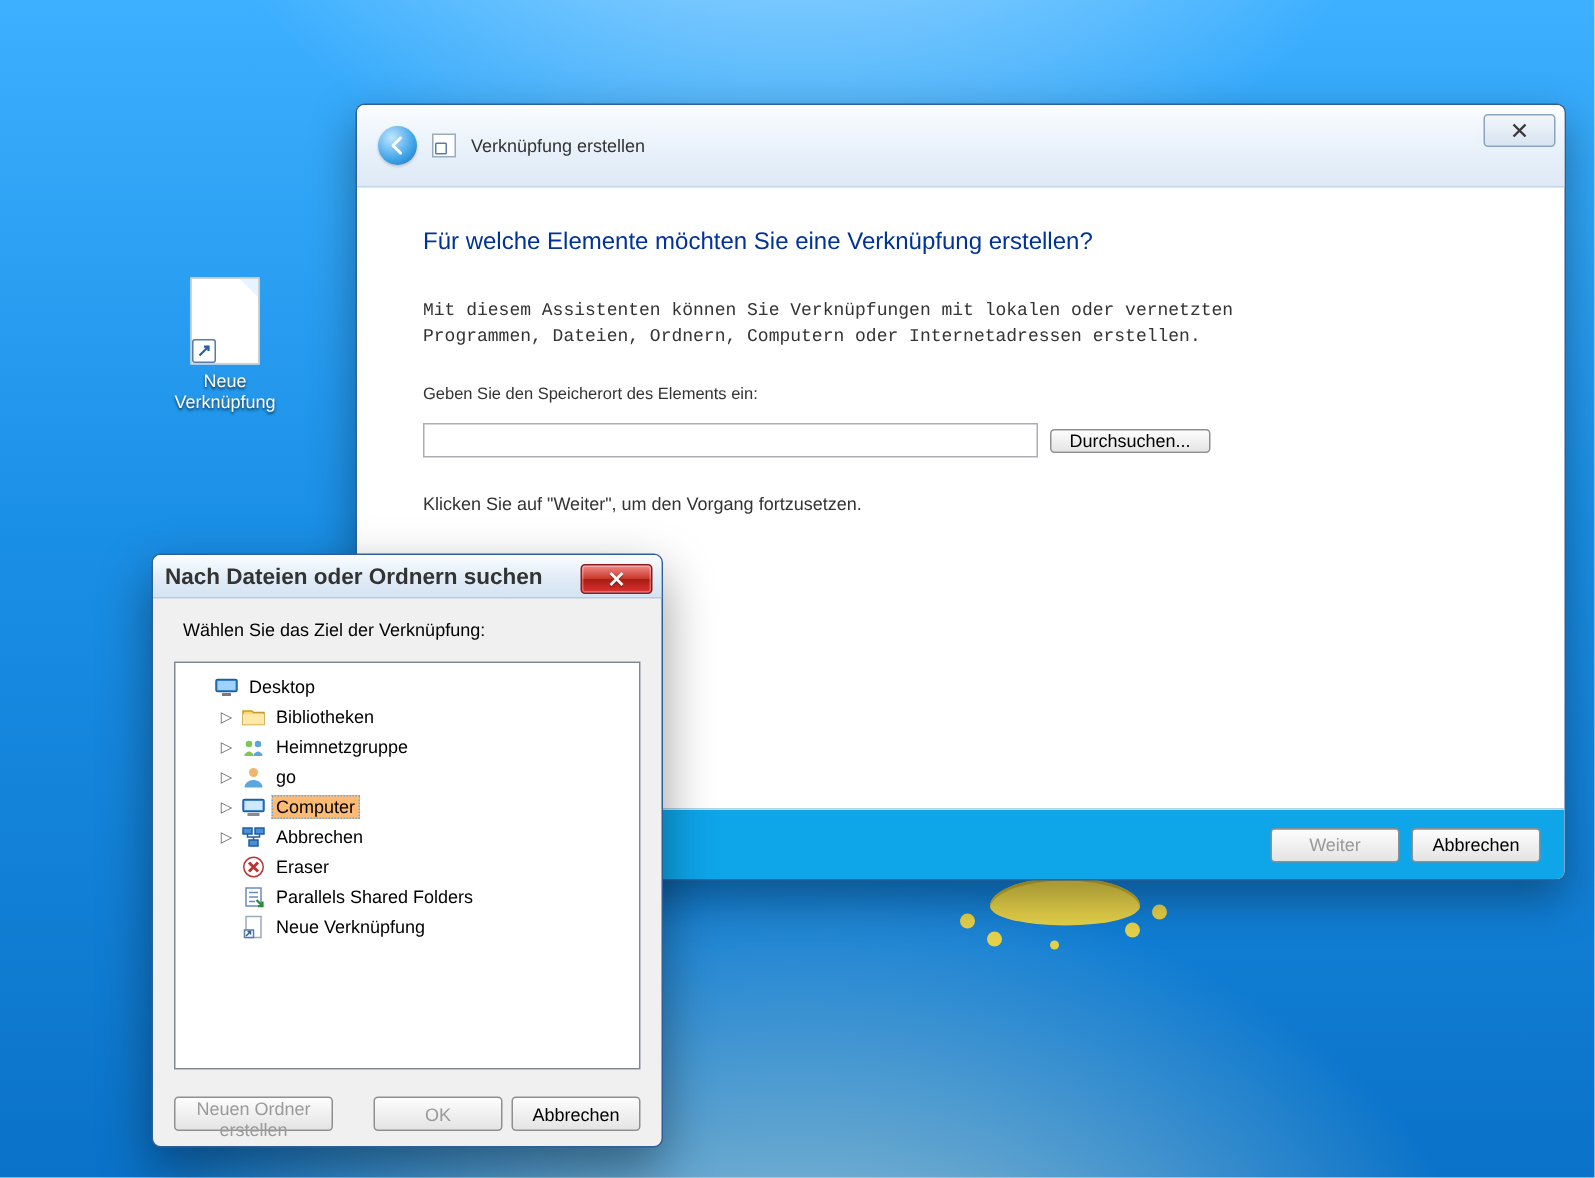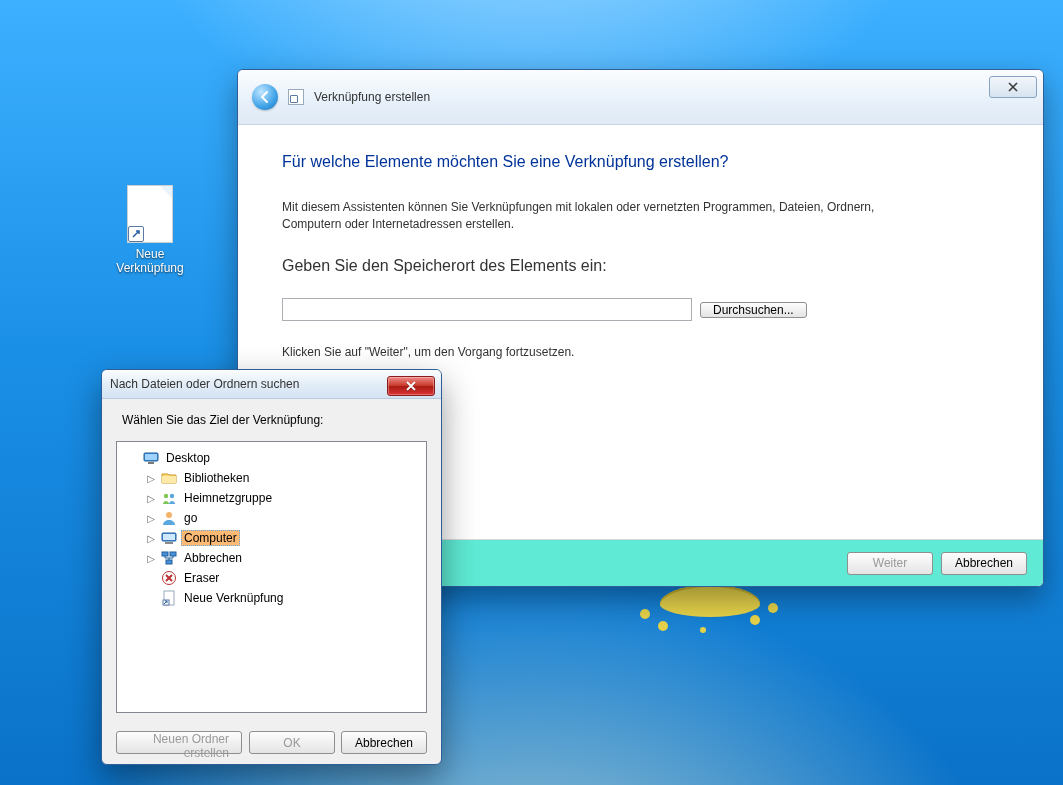--- a/index.html
+++ b/index.html
@@ -37,54 +37,54 @@
   .back-btn{width:26px;height:26px;border-radius:50%;background:radial-gradient(circle at 35% 30%,#bfe6ff,#3fa3e8 60%,#1c6fb4);box-shadow:0 1px 2px rgba(0,0,0,0.2);display:flex;align-items:center;justify-content:center;cursor:pointer;}
   .back-btn svg{width:14px;height:14px;}
   .tb-smallicon{width:14px;height:14px;background:#fff;border:1px solid #9ab;position:relative;}
   .tb-smallicon::after{content:"";position:absolute;left:1px;bottom:1px;width:6px;height:6px;background:#fff;border:1px solid #5a7aa8;border-radius:1px;}
   .titlebar .title{font-size:12px;color:#333;}
   .titlebar .close{position:absolute;right:6px;top:6px;width:46px;height:20px;background:linear-gradient(#f2f6fb,#d7e4f0);border:1px solid #8aa3c1;border-radius:3px;display:flex;align-items:center;justify-content:center;cursor:pointer;}
   .titlebar .close svg{width:10px;height:10px;}
 
   .wizard .body{flex:1;padding:28px 44px 10px 44px;color:#333;}
   .wizard h1{font-size:16px;font-weight:400;color:#003399;margin:0 0 28px 0;}
-  .wizard .para{font-size:12px;line-height:17px;margin-bottom:24px;max-width:620px;}
-  .wizard .lbl{font-size:16px;margin-bottom:23px;}
+  .wizard .para{font-size:12px;line-height:17px;margin-bottom:24px;max-width:620px;font-family:Liberation Mono, monospace;}
+  .wizard .lbl{font-size:11px;margin-bottom:13px;}
   .path-row{display:flex;align-items:center;gap:8px;}
   .path-row input{width:410px;height:23px;border:1px solid #abadb3;padding:2px 4px;font:inherit;box-sizing:border-box;}
   .btn{height:16px;padding:0 12px;font:inherit;background:linear-gradient(#fdfdfd,#e4e4e4);border:1px solid #8e8f8f;border-radius:3px;cursor:pointer;}
   .btn:disabled{color:#9a9a9a;cursor:default;}
   .wizard .hint{margin-top:24px;font-size:12px;}
 
-  .wizard .footer{height:46px;border-top:1px solid #d8d8d8;background:#5eead4;display:flex;align-items:center;justify-content:flex-end;padding:0 16px;gap:8px;}
+  .wizard .footer{height:46px;border-top:1px solid #d8d8d8;background:#0ea5e9;display:flex;align-items:center;justify-content:flex-end;padding:0 16px;gap:8px;}
   .footer .btn{width:86px;height:23px;}
 
   
   .browse{position:absolute;left:101px;top:369px;width:339px;height:394px;
     background:#f0f0f0;border:1px solid #2f5f99;border-radius:6px;box-shadow:0 14px 34px rgba(0,0,0,0.4);
     display:flex;flex-direction:column;overflow:hidden;}
   .browse .titlebar{height:28px;background:linear-gradient(#fbfdff,#e1ecf7 55%,#d5e3f2);border-bottom:1px solid #b8cadf;display:flex;align-items:center;padding:0 8px;}
-  .browse .titlebar .title{font-size:12px;color:#333;}
+  .browse .titlebar .title{font-size:15px;color:#333;font-weight:bold;}
   .browse .titlebar .close{margin-left:auto;width:46px;height:18px;border-radius:3px;border:1px solid #8c1b1b;background:linear-gradient(#f08a8a,#c83a2a 48%,#a81c14 52%,#d33 100%);display:flex;align-items:center;justify-content:center;cursor:pointer;box-shadow:0 0 0 1px rgba(255,255,255,0.3) inset;}
   .browse .titlebar .close svg{width:10px;height:10px;filter:drop-shadow(0 1px 0 rgba(0,0,0,0.3));}
   .browse .titlebar .close path{stroke:#fff;}
 
   .browse .content{flex:1;padding:14px 14px 8px 14px;display:flex;flex-direction:column;}
   .browse .prompt{font-size:12px;margin-bottom:14px;padding-left:6px;}
   .tree{flex:1;background:#fff;border:1px solid #828790;overflow:auto;padding:6px 4px;}
   .tree-item{display:flex;align-items:center;height:20px;font-size:12px;white-space:nowrap;cursor:default;}
   .tree-item .expander{width:12px;display:inline-flex;justify-content:center;color:#6b6b6b;font-size:10px;}
   .tree-item .expander.blank{visibility:hidden;}
   .tree-item .ico{width:16px;height:16px;margin:0 4px;display:inline-block;}
   .tree-item.selected .lbl-txt{background:#fdba74;border:1px dotted #6aa7e6;padding:0 2px;}
   .lbl-txt{padding:0 3px;}
 
   .browse .btns{display:flex;gap:6px;padding:10px 14px;justify-content:flex-end;align-items:center;}
   .browse .btns .btn{width:86px;height:23px;}
-  .browse .btns .btn.neu{width:126px;margin-right:auto;text-align:right;}
+  .browse .btns .btn.neu{width:106px;margin-right:auto;}
 
   
   .ico svg{width:16px;height:16px;display:block;}
 </style>
 </head>
 <body>
 <div class="desktop">
   <div class="ring"></div>
   <div class="accent">
     <div class="blob"></div>
@@ -222,20 +222,31 @@
                 <circle cx="8" cy="8" r="6.5" fill="#fff" stroke="#b33"></circle>
                 <path d="M5 5l6 6M11 5l-6 6" stroke="#b33" stroke-width="2"></path>
               </svg>
             </span>
             <span class="lbl-txt">Eraser</span>
           </div>
           <div class="tree-item" style="padding-left: 24px;">
             <span class="expander blank">▷</span>
             <span class="ico">
               <svg viewBox="0 0 16 16">
+                <rect x="3" y="2" width="10" height="12" fill="#fff" stroke="#6a8db8"></rect>
+                <path d="M5 5h6M5 8h6M5 11h4" stroke="#6a8db8"></path>
+                <path d="M10 10l4 4M14 11v3h-3" stroke="#2b8a3e" stroke-width="1.5" fill="none"></path>
+              </svg>
+            </span>
+            <span class="lbl-txt">Parallels Shared Folders</span>
+          </div>
+          <div class="tree-item" style="padding-left: 24px;">
+            <span class="expander blank">▷</span>
+            <span class="ico">
+              <svg viewBox="0 0 16 16">
                 <rect x="3" y="1" width="10" height="14" fill="#fff" stroke="#9ab"></rect>
                 <rect x="2" y="10" width="6" height="5" fill="#fff" stroke="#5a7aa8"></rect>
                 <path d="M3 14l3-3M4 11h2v2" stroke="#2b5fa4" fill="none"></path>
               </svg>
             </span>
             <span class="lbl-txt">Neue Verknüpfung</span>
           </div>
         </div>
     </div>
     <div class="btns">

